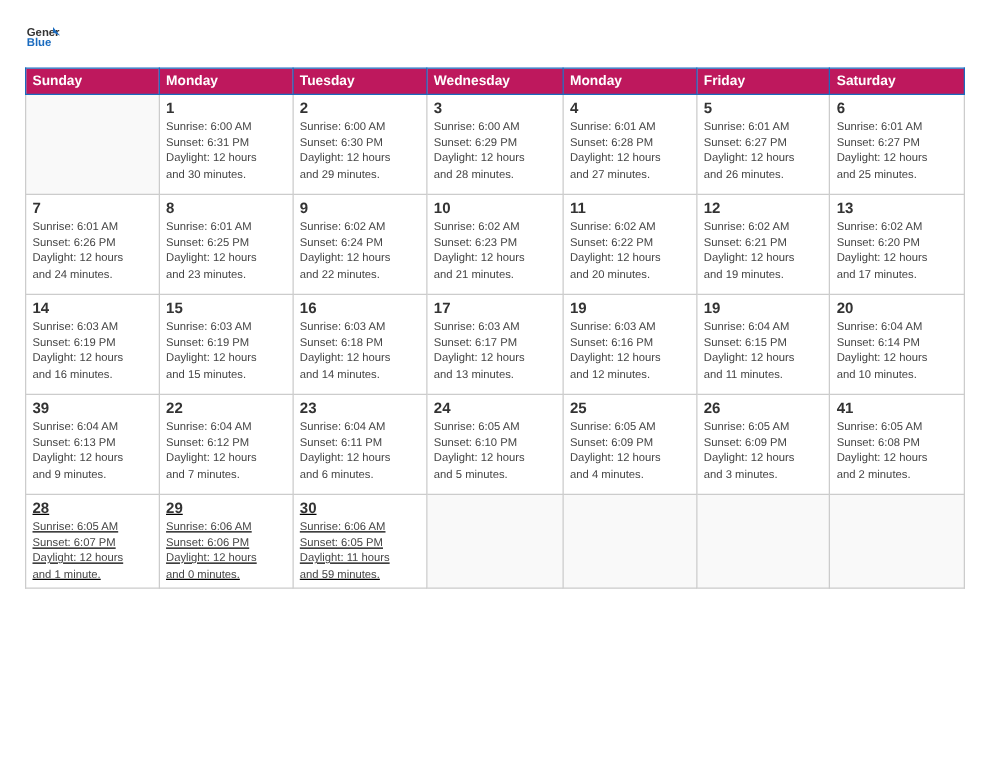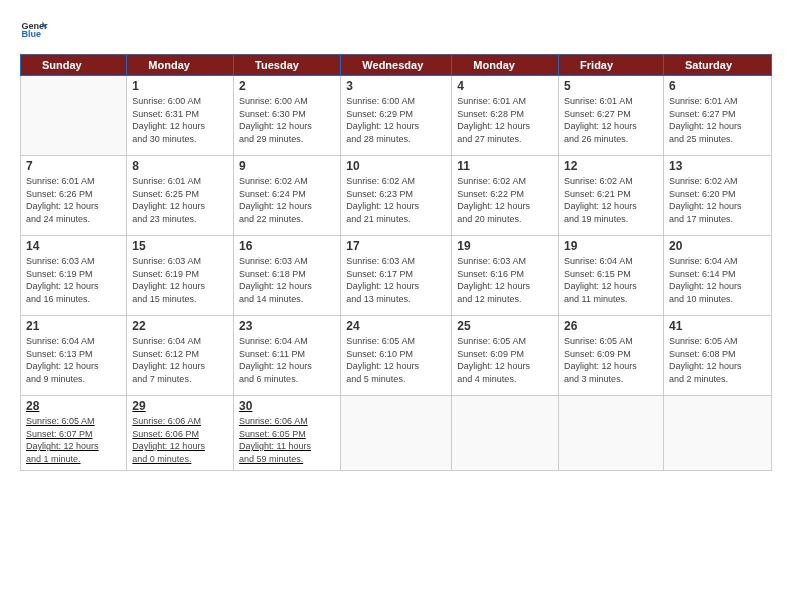--- a/index.html
+++ b/index.html
@@ -42,23 +42,23 @@
     .subtitle {
       font-size: 14px;
       color: #555;
     }
     .calendar {
       width: 100%;
       border-collapse: collapse;
       font-size: 10px;
     }
     .calendar th {
-      background: #7f1d1d;
+      background: #be185d;
       color: #fff;
-      padding: 4px 21px;
+      padding: 4px 5px;
       text-align: left;
       font-size: 11px;
       font-weight: bold;
       border: 1px solid #1a6bbf;
     }
     .calendar td {
       border: 1px solid #ccc;
       vertical-align: top;
       padding: 3px 5px;
       width: 113px;
@@ -257,21 +257,21 @@
           <td>
             <span class="day-num">20</span>
             <div class="day-info" style="white-space: pre-line;">Sunrise: 6:04 AM
 Sunset: 6:14 PM
 Daylight: 12 hours
 and 10 minutes.</div>
           </td>
         </tr>
         <tr>
           <td>
-            <span class="day-num">21</span>
+            <span class="day-num">39</span>
             <div class="day-info" style="white-space: pre-line;">Sunrise: 6:04 AM
 Sunset: 6:13 PM
 Daylight: 12 hours
 and 9 minutes.</div>
           </td>
           <td>
             <span class="day-num">22</span>
             <div class="day-info" style="white-space: pre-line;">Sunrise: 6:04 AM
 Sunset: 6:12 PM
 Daylight: 12 hours

